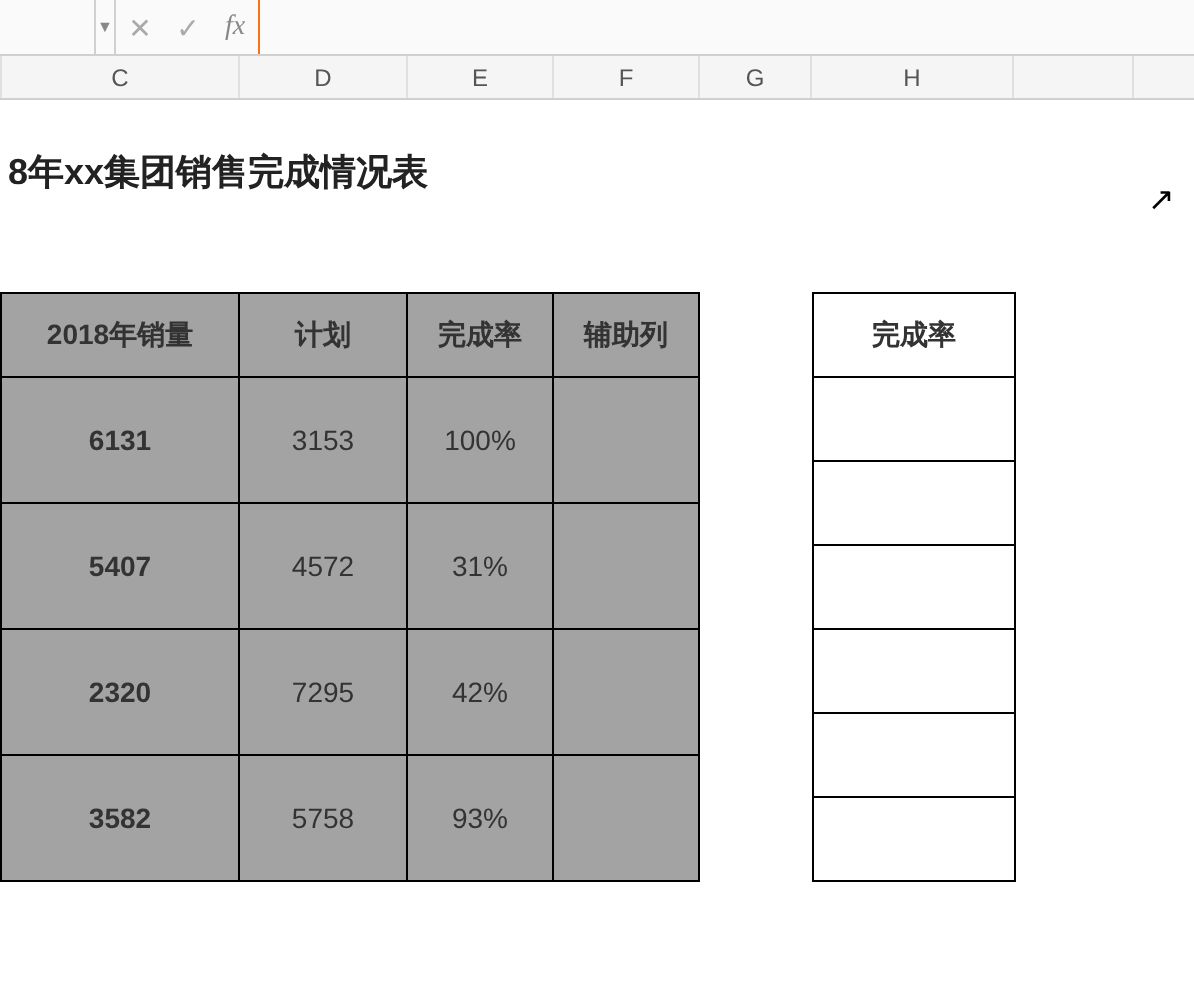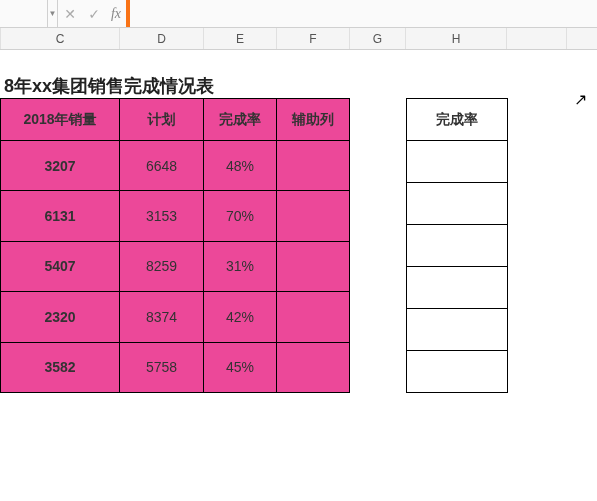--- a/index.html
+++ b/index.html
@@ -43,21 +43,21 @@
       display: flex;
       align-items: center;
       justify-content: center;
       color: #aaa;
       font-size: 14px;
     }
     .fb-fx {
       font-style: italic;
       font-family: "Times New Roman", serif;
       color: #888;
-      border-right: 4px solid #f97316;
+      border-right: 1px solid #f97316;
     }
     .fb-input {
       flex: 1;
       height: 100%;
       border: none;
       outline: none;
       background: transparent;
       padding: 0 6px;
       font-size: 13px;
     }
@@ -85,33 +85,34 @@
     .ch-i { width: 60px; }
     .sheet-area {
       position: relative;
       padding-top: 24px;
     }
     .title {
       font-size: 18px;
       font-weight: bold;
       color: #222;
       padding-left: 4px;
+      margin-bottom: 48px;
     }
     .tables-wrap {
       display: flex;
     }
     table {
       border-collapse: collapse;
     }
     .data-table th, .data-table td {
       border: 1.5px solid #000;
       text-align: center;
       vertical-align: middle;
       height: 42px;
-      background: #ec4899;
+      background: #a3a3a3;
     }
     .data-table th {
       font-weight: bold;
       font-size: 14px;
     }
     .data-table td {
       font-size: 14px;
     }
     .col-sales { width: 119px; font-weight: bold; }
     .col-plan  { width: 84px; }
@@ -168,47 +169,41 @@
       <thead>
         <tr>
           <th class="col-sales">2018年销量</th>
           <th class="col-plan">计划</th>
           <th class="col-rate">完成率</th>
           <th class="col-aux">辅助列</th>
         </tr>
       </thead>
       <tbody id="main-tbody">
           <tr>
-            <td class="col-sales">3207</td>
-            <td class="col-plan">6648</td>
-            <td class="col-rate">48%</td>
-            <td class="col-aux"></td>
-          </tr>
-          <tr>
             <td class="col-sales">6131</td>
             <td class="col-plan">3153</td>
-            <td class="col-rate">70%</td>
+            <td class="col-rate">100%</td>
             <td class="col-aux"></td>
           </tr>
           <tr>
             <td class="col-sales">5407</td>
-            <td class="col-plan">8259</td>
+            <td class="col-plan">4572</td>
             <td class="col-rate">31%</td>
             <td class="col-aux"></td>
           </tr>
           <tr>
             <td class="col-sales">2320</td>
-            <td class="col-plan">8374</td>
+            <td class="col-plan">7295</td>
             <td class="col-rate">42%</td>
             <td class="col-aux"></td>
           </tr>
           <tr>
             <td class="col-sales">3582</td>
             <td class="col-plan">5758</td>
-            <td class="col-rate">45%</td>
+            <td class="col-rate">93%</td>
             <td class="col-aux"></td>
           </tr>
         </tbody>
     </table>
 
     <div class="spacer"></div>
 
     <table class="side-table">
       <thead>
         <tr>

